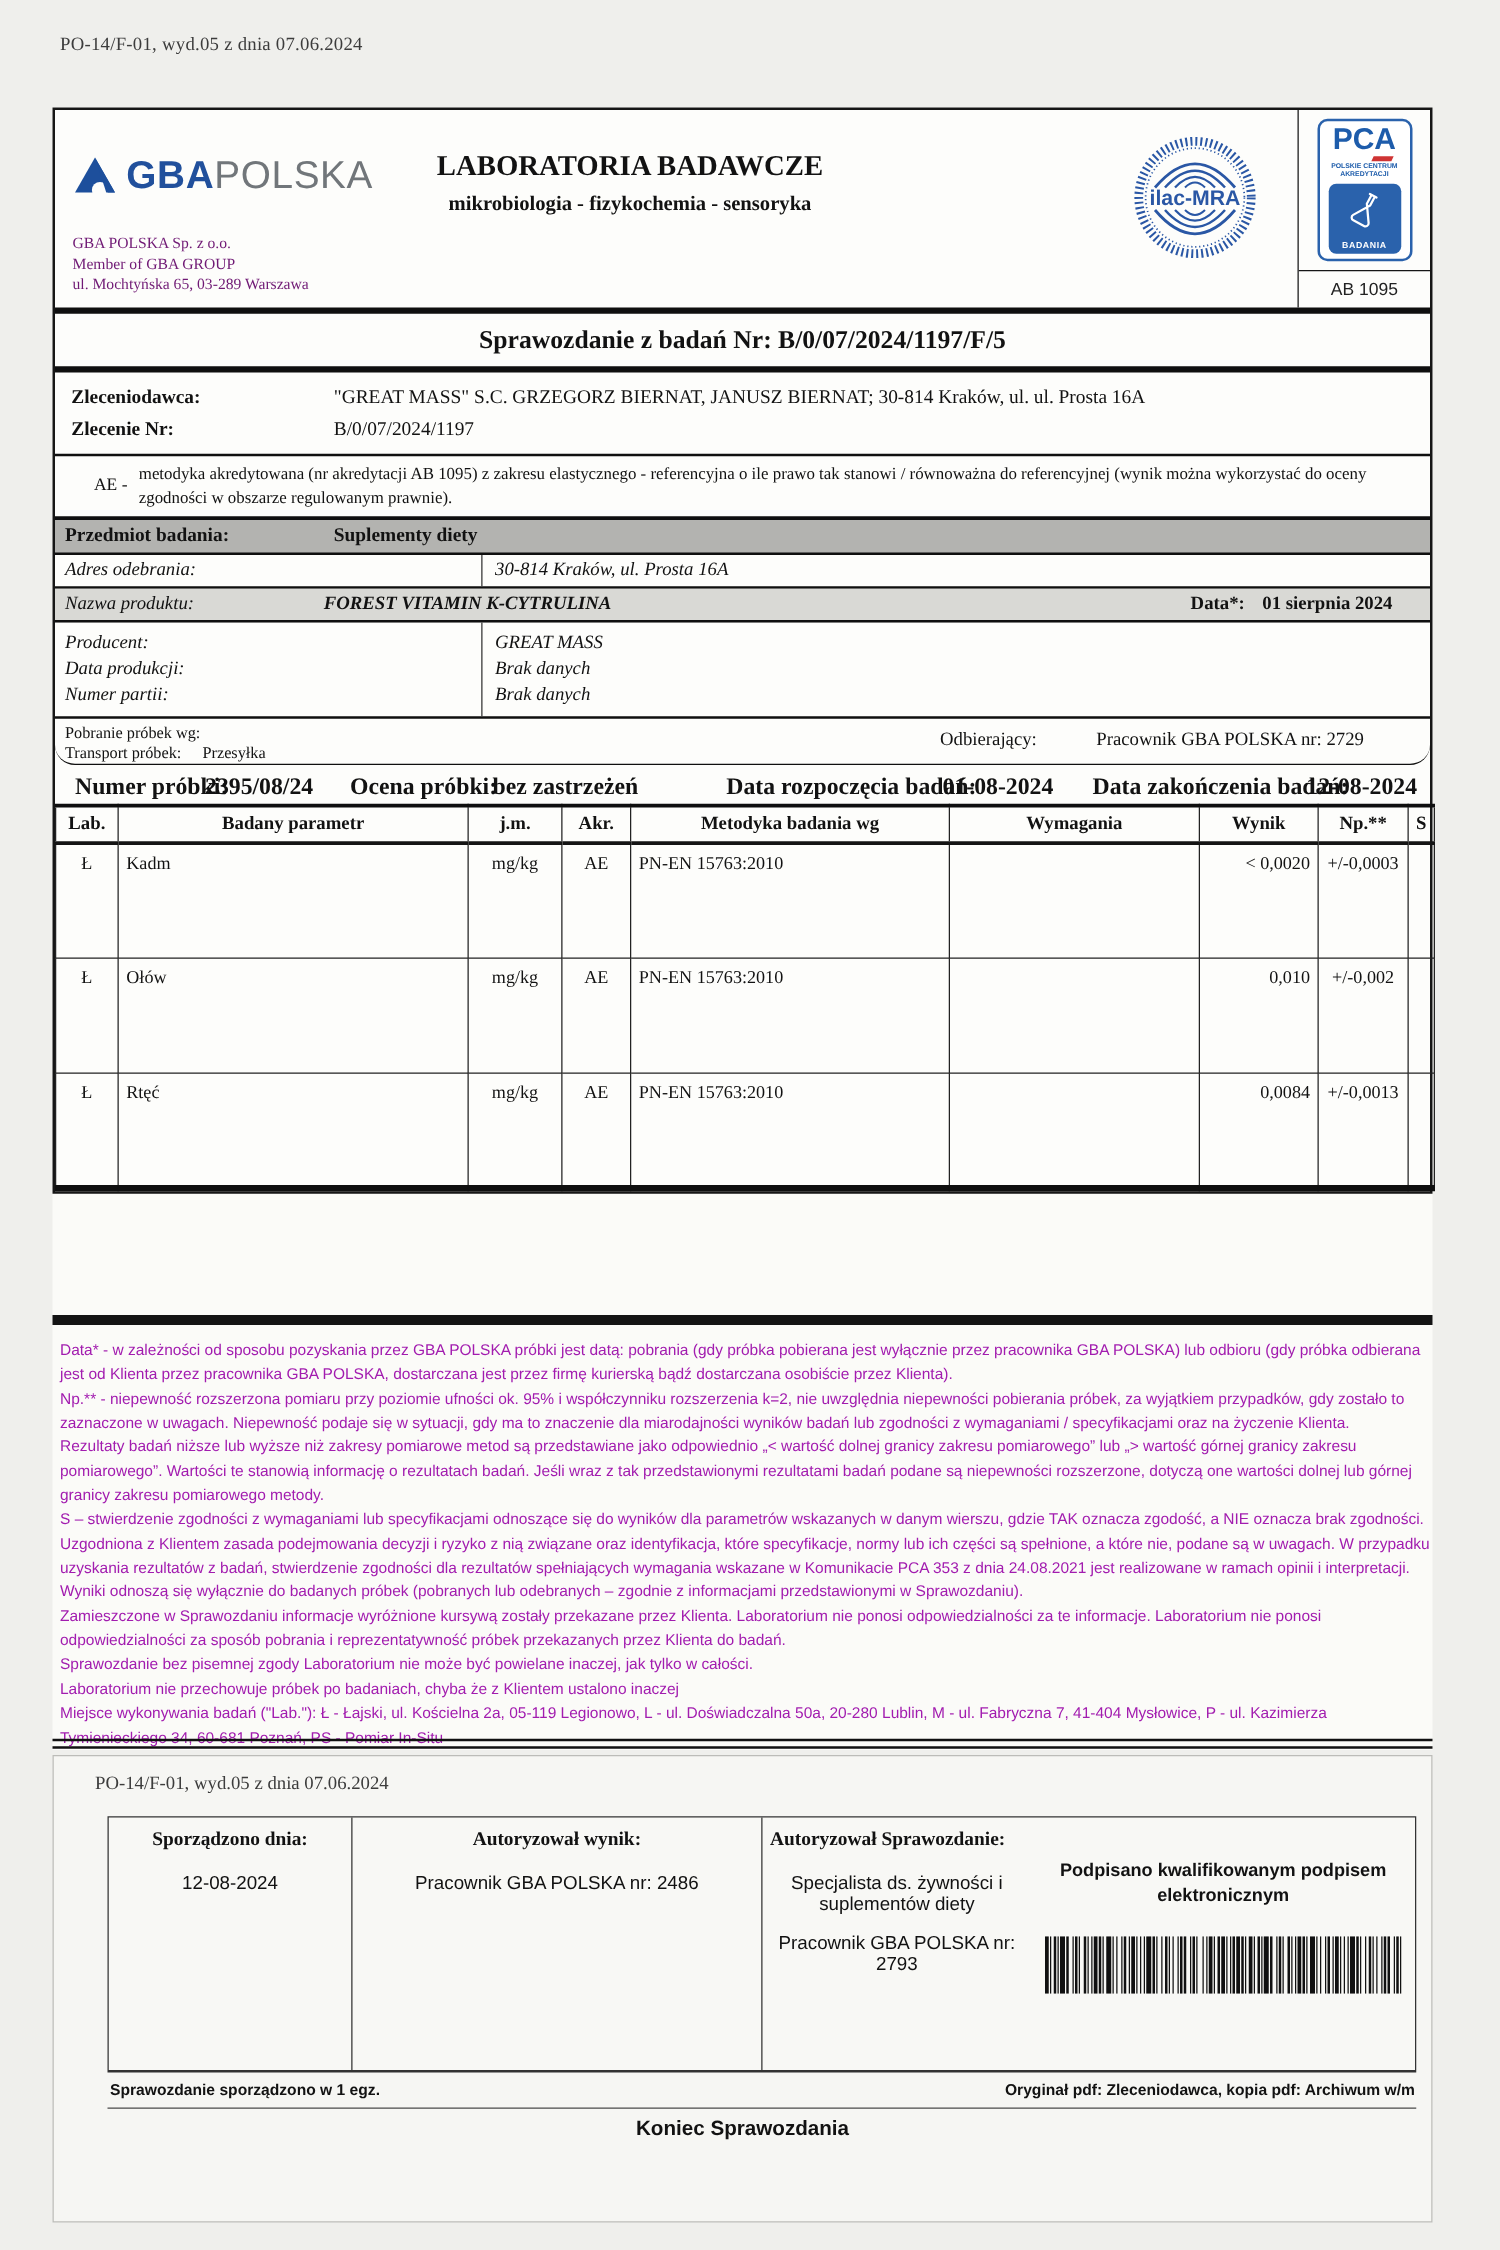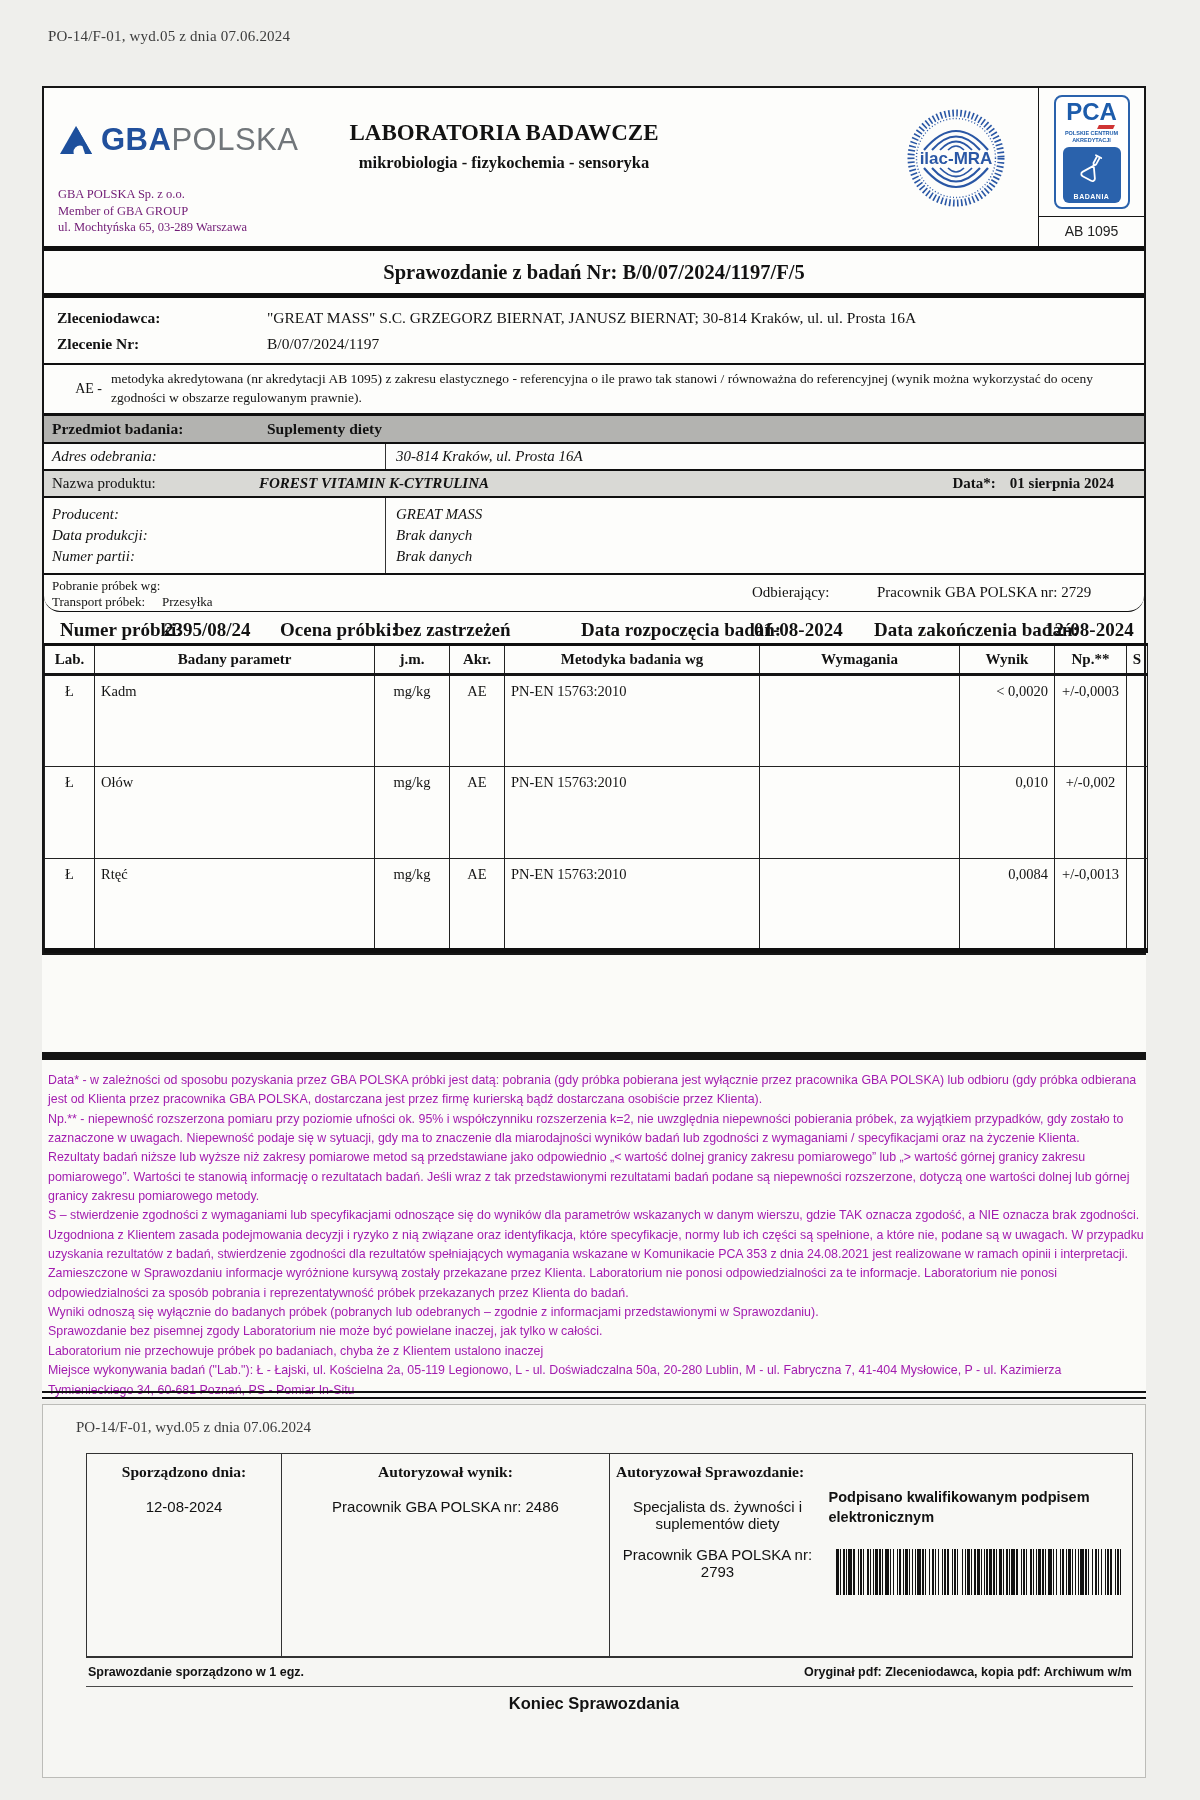--- a/index.html
+++ b/index.html
@@ -36,21 +36,21 @@
   .ae{border-top:2px solid #0f0f0f;border-bottom:3px solid #0f0f0f;display:flex;align-items:center;padding:5px 14px 6px 0;}
   .ae-lbl{width:58px;text-align:right;padding-right:9px;flex:none;font-size:14px;}
   .ae-txt{flex:1;font-size:13.5px;line-height:1.38;}
   .row{display:flex;align-items:center;box-sizing:border-box;}
   .przedmiot{background:#b3b3b0;border-bottom:2px solid #0f0f0f;padding:4px 0;font-weight:700;font-size:15.5px;}
   .przedmiot .lbl{width:223px;padding-left:8px;box-sizing:border-box;flex:none;}
   .adres{border-bottom:2.5px solid #0f0f0f;font-style:italic;font-size:15px;}
   .adres .lbl{width:342px;padding:4px 0 4px 8px;border-right:1.5px solid #333;box-sizing:border-box;flex:none;}
   .adres .val{padding-left:10px;text-align:right;}
   .nazwa{background:#d9d9d5;border-bottom:2.5px solid #0f0f0f;padding:4px 0;font-size:15px;}
-  .nazwa .lbl{width:215px;padding-left:8px;box-sizing:border-box;flex:none;}
+  .nazwa .lbl{font-style:italic;width:215px;padding-left:8px;box-sizing:border-box;flex:none;}
   .nazwa .val{font-weight:700;font-style:italic;flex:1;}
   .nazwa .data{margin-left:auto;padding-right:30px;font-weight:700;white-space:nowrap;}
   .nazwa .data .dl{margin-right:14px;text-align:center;}
   .prod{border-bottom:2.5px solid #0f0f0f;display:flex;font-style:italic;font-size:15px;}
   .prod .col-l{width:342px;border-right:1.5px solid #333;box-sizing:border-box;padding:6px 0 6px 8px;line-height:21px;flex:none;}
   .prod .col-r{flex:1;padding:6px 0 6px 10px;line-height:21px;}
   .pob{border-bottom:1.5px solid #0f0f0f;position:relative;height:36px;font-size:13px;border-radius:16px;}
   .pob .l1{position:absolute;left:8px;top:3px;}
   .pob .l2{position:absolute;left:8px;top:19px;}
   .pob .l2v{position:absolute;left:118px;top:19px;}
@@ -75,21 +75,21 @@
   .botbox{position:absolute;left:42px;top:1404px;width:1104px;height:374px;background:#f6f6f3;border:1px solid #bcbcb8;box-sizing:border-box;}
   .bot-code{position:absolute;left:33px;top:14px;font-size:15px;color:#3c3c3c;}
   .sig{position:absolute;left:43px;top:48px;width:1047px;border:1.5px solid #333;border-bottom:2px solid #333;display:flex;box-sizing:border-box;min-height:205px;background:#f8f8f5;}
   .sig .hdrtxt{font-weight:700;font-size:15.5px;padding-top:9px;}
   .sig .sans{font-family:"Liberation Sans",sans-serif;font-size:15px;}
   .sig-c1{width:195px;border-right:1.5px solid #333;text-align:center;box-sizing:border-box;flex:none;}
   .sig-c2{width:328px;border-right:1.5px solid #333;text-align:center;box-sizing:border-box;flex:none;}
   .sig-c3{flex:1;display:flex;}
   .sig-c3l{width:215px;flex:none;text-align:center;padding:0 4px;box-sizing:border-box;}
   .sig-c3l .hdrtxt{text-align:left;padding-left:2px;}
-  .sig-c3r{flex:1;}
+  .sig-c3r{flex:1;text-align:center;}
   .val-gap{margin-top:17px;}
   .podpisano{font-family:"Liberation Sans",sans-serif;font-weight:700;font-size:14.5px;margin:34px auto 0;width:300px;line-height:1.35;}
   .barcode{margin:22px auto 0;width:286px;height:46px;overflow:hidden;font-size:0;line-height:0;white-space:nowrap;}
   .barcode i{display:inline-block;height:46px;background:#111;}
   .barcode s{display:inline-block;height:46px;}
   .egz{position:absolute;left:45px;top:260px;font-family:"Liberation Sans",sans-serif;font-weight:700;font-size:12.5px;}
   .oryg{position:absolute;right:13px;top:260px;font-family:"Liberation Sans",sans-serif;font-weight:700;font-size:12.5px;}
   .footer-line{position:absolute;left:43px;top:281px;width:1047px;border-top:1.5px solid #4a4a4a;}
   .koniec{position:absolute;left:0;top:289px;width:100%;text-align:center;font-family:"Liberation Sans",sans-serif;font-weight:700;font-size:16.5px;}
 </style>
@@ -279,22 +279,22 @@
     </tbody>
       </table>
   </div>
 
   <div class="footbar"></div>
   <div class="footnotes">
     <p>Data* - w zależności od sposobu pozyskania przez GBA POLSKA próbki jest datą: pobrania (gdy próbka pobierana jest wyłącznie przez pracownika GBA POLSKA) lub odbioru (gdy próbka odbierana jest od Klienta przez pracownika GBA POLSKA, dostarczana jest przez firmę kurierską bądź dostarczana osobiście przez Klienta).</p>
     <p>Np.** - niepewność rozszerzona pomiaru przy poziomie ufności ok. 95% i współczynniku rozszerzenia k=2, nie uwzględnia niepewności pobierania próbek, za wyjątkiem przypadków, gdy zostało to zaznaczone w uwagach. Niepewność podaje się w sytuacji, gdy ma to znaczenie dla miarodajności wyników badań lub zgodności z wymaganiami / specyfikacjami oraz na życzenie Klienta.</p>
     <p>Rezultaty badań niższe lub wyższe niż zakresy pomiarowe metod są przedstawiane jako odpowiednio „&lt; wartość dolnej granicy zakresu pomiarowego” lub „&gt; wartość górnej granicy zakresu pomiarowego”. Wartości te stanowią informację o rezultatach badań. Jeśli wraz z tak przedstawionymi rezultatami badań podane są niepewności rozszerzone, dotyczą one wartości dolnej lub górnej granicy zakresu pomiarowego metody.</p>
     <p>S – stwierdzenie zgodności z wymaganiami lub specyfikacjami odnoszące się do wyników dla parametrów wskazanych w danym wierszu, gdzie TAK oznacza zgodość, a NIE oznacza brak zgodności. Uzgodniona z Klientem zasada podejmowania decyzji i ryzyko z nią związane oraz identyfikacja, które specyfikacje, normy lub ich części są spełnione, a które nie, podane są w uwagach. W przypadku uzyskania rezultatów z badań, stwierdzenie zgodności dla rezultatów spełniających wymagania wskazane w Komunikacie PCA 353 z dnia 24.08.2021 jest realizowane w ramach opinii i interpretacji.</p>
+    <p>Wyniki odnoszą się wyłącznie do badanych próbek (pobranych lub odebranych – zgodnie z informacjami przedstawionymi w Sprawozdaniu).</p>
     <p>Zamieszczone w Sprawozdaniu informacje wyróżnione kursywą zostały przekazane przez Klienta. Laboratorium nie ponosi odpowiedzialności za te informacje. Laboratorium nie ponosi odpowiedzialności za sposób pobrania i reprezentatywność próbek przekazanych przez Klienta do badań.</p>
-    <p>Wyniki odnoszą się wyłącznie do badanych próbek (pobranych lub odebranych – zgodnie z informacjami przedstawionymi w Sprawozdaniu).</p>
     <p>Sprawozdanie bez pisemnej zgody Laboratorium nie może być powielane inaczej, jak tylko w całości.</p>
     <p>Laboratorium nie przechowuje próbek po badaniach, chyba że z Klientem ustalono inaczej</p>
     <p>Miejsce wykonywania badań ("Lab."): Ł - Łajski, ul. Kościelna 2a, 05-119 Legionowo, L - ul. Doświadczalna 50a, 20-280 Lublin, M - ul. Fabryczna 7, 41-404 Mysłowice, P - ul. Kazimierza Tymienieckiego 34, 60-681 Poznań, PS - Pomiar In-Situ</p>
     <p class="uwaga">UWAGA: Oryginalne Sprawozdania z badań są wydawane w formie elektronicznej z rozszerzeniem *.pdf, podpisane kwalifikowanym podpisem elektronicznym. W związku z tym wszystkie wydruki, o ile nie są potwierdzone za zgodność z oryginałem, są kopiami.</p>
   </div>
   <div class="dbl"></div>
 
   <div class="botbox">
     <div class="bot-code">PO-14/F-01, wyd.05 z dnia 07.06.2024</div>
     <div class="sig">

